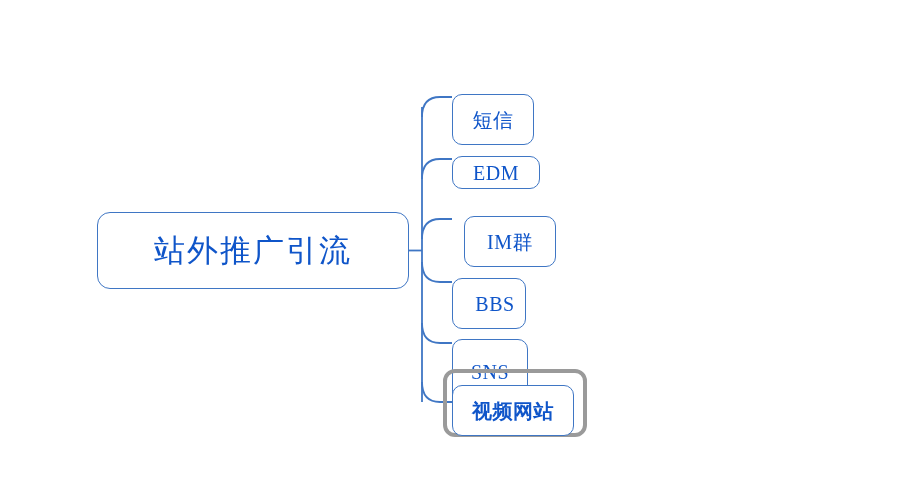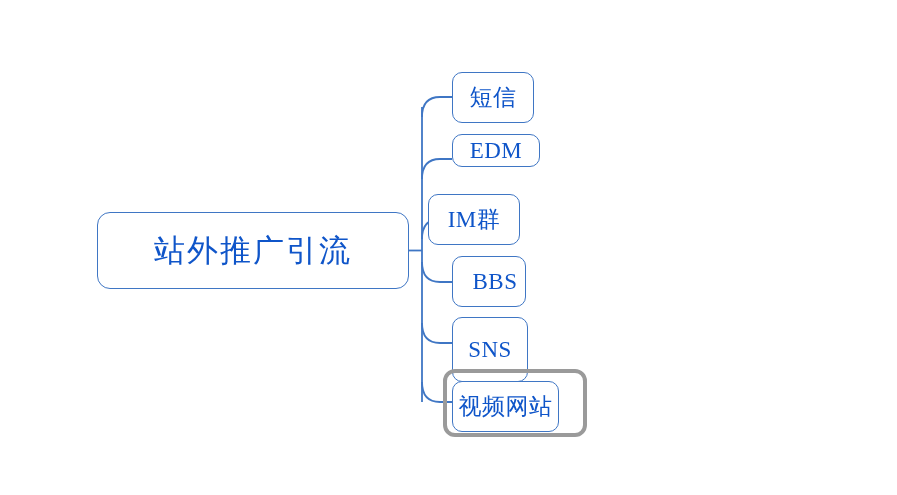--- a/index.html
+++ b/index.html
@@ -50,30 +50,31 @@
     left: 97px;
     top: 212px;
     width: 312px;
     height: 77px;
     border-radius: 13px;
     font-size: 31px;
     letter-spacing: 2px;
   }
 
   .node-child {
-    font-size: 23px;
+    font-size: 20px;
     letter-spacing: 0.5px;
+    margin-top: 22px;
   }
 
   .child-sms    { left: 452px; top: 72px;  width: 82px;  height: 51px; }
   .child-edm    { left: 452px; top: 134px; width: 88px;  height: 33px; }
-  .child-im     { left: 428px; top: 194px; width: 92px;  height: 51px; }
+  .child-im     { left: 464px; top: 194px; width: 92px;  height: 51px; }
   .child-bbs    { left: 452px; top: 256px; width: 74px;  height: 51px; padding-left: 12px; }
   .child-sns    { left: 452px; top: 317px; width: 76px;  height: 65px; }
-  .child-video  { left: 452px; top: 381px; width: 107px; height: 51px; }
+  .child-video  { left: 452px; top: 363px; width: 122px; height: 51px; font-weight: bold; }
 
   .selection-frame {
     position: absolute;
     left: 443px;
     top: 369px;
     width: 144px;
     height: 68px;
     box-sizing: border-box;
     border: 4px solid #9a9a9a;
     border-radius: 12px;

